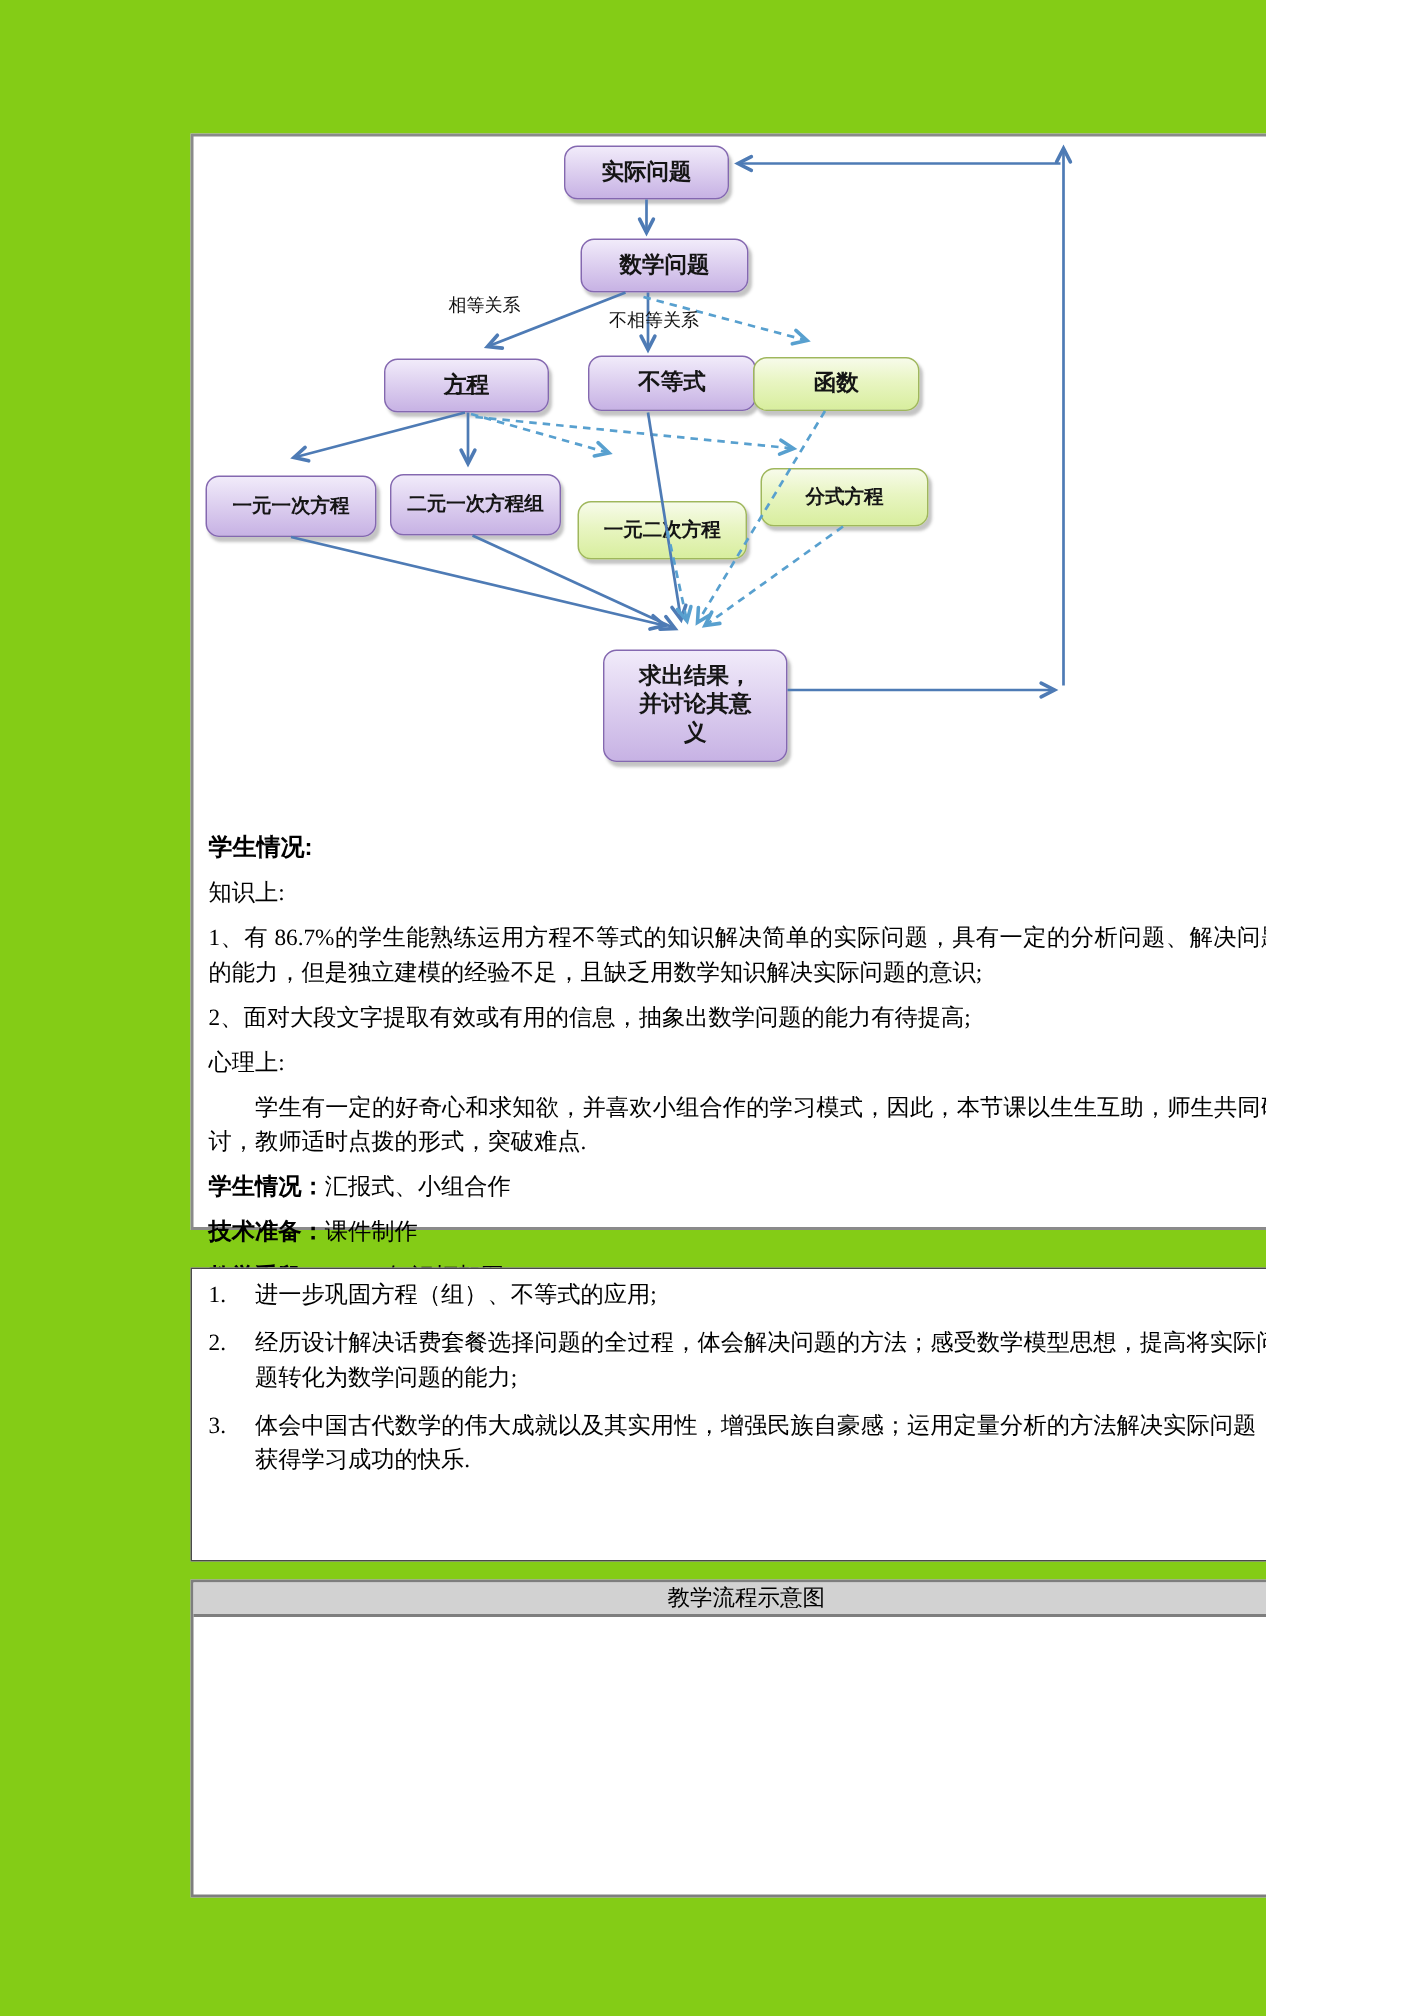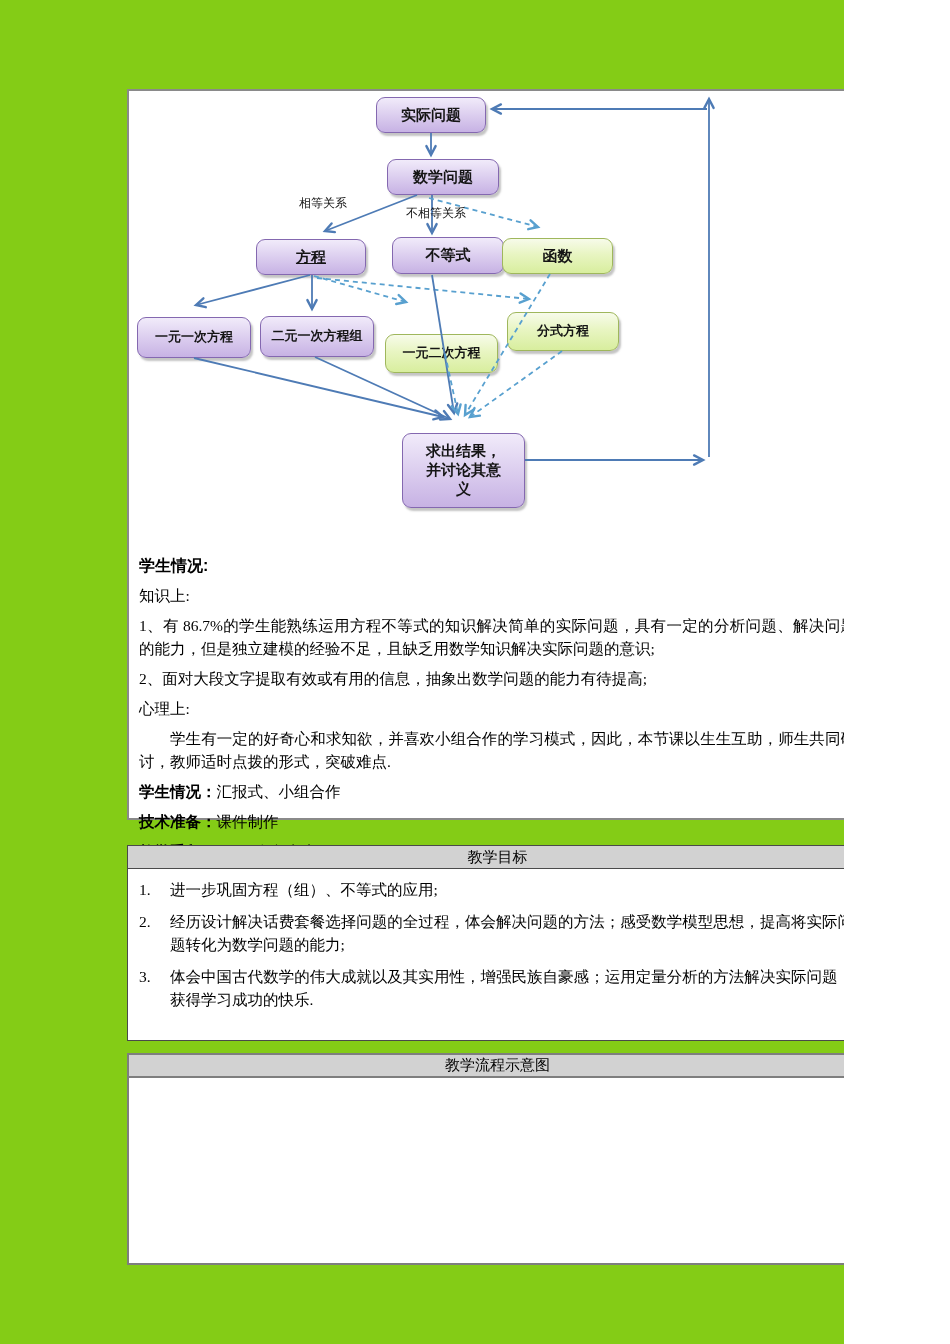--- a/index.html
+++ b/index.html
@@ -104,21 +104,20 @@
       <p>2、面对大段文字提取有效或有用的信息，抽象出数学问题的能力有待提高;</p>
       <p>心理上:</p>
       <p class="indented">学生有一定的好奇心和求知欲，并喜欢小组合作的学习模式，因此，本节课以生生互助，师生共同研讨，教师适时点拨的形式，突破难点.</p>
       <p><span class="lbl">学生情况：</span><span>汇报式、小组合作</span></p>
       <p><span class="lbl">技术准备：</span><span>课件制作</span></p>
       <p><span class="lbl">教学手段：</span><span>PPT、知识框架图</span></p>
     </div>
   </section>
 
   <section class="tbl tbl2">
-    <div class="tbl-header">教学目标</div>
     <div class="goal-row">
       <span class="goal-num">1.</span>
       <span class="goal-text">进一步巩固方程（组）、不等式的应用;</span>
     </div>
     <div class="goal-row">
       <span class="goal-num">2.</span>
       <span class="goal-text">经历设计解决话费套餐选择问题的全过程，体会解决问题的方法；感受数学模型思想，提高将实际问题转化为数学问题的能力;</span>
     </div>
     <div class="goal-row">
       <span class="goal-num">3.</span>

